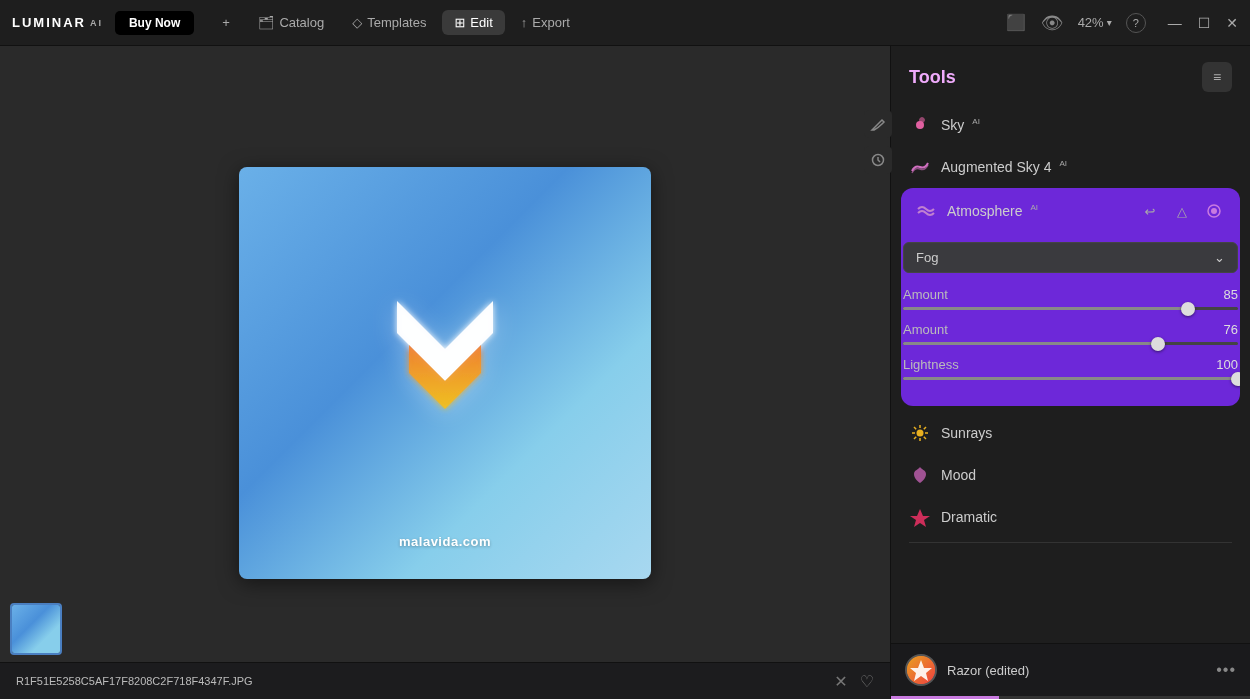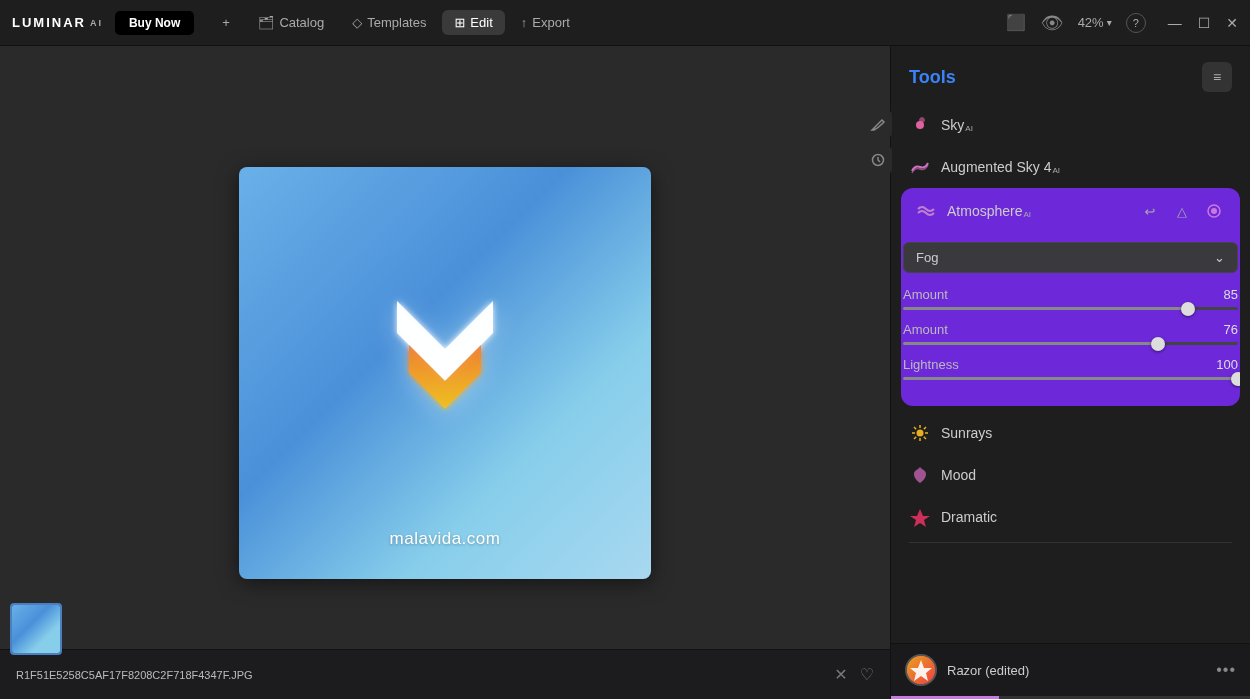--- a/index.html
+++ b/index.html
@@ -150,22 +150,22 @@
       width: 100%;
       height: 100%;
       filter: drop-shadow(0 4px 12px rgba(255,255,255,0.3));
     }
     .watermark {
       position: absolute;
       bottom: 30px;
       left: 50%;
       transform: translateX(-50%);
       color: #fff;
-      font-size: 17px;
-      font-weight: 400;
+      font-size: 13px;
+      font-weight: 700;
       letter-spacing: 0.5px;
       text-shadow: 0 1px 3px rgba(0,0,0,0.3);
       white-space: nowrap;
     }
 
     
     .tools-panel {
       width: 360px;
       background: #1e1e1e;
       border-left: 1px solid #111;
@@ -183,21 +183,21 @@
       display: flex;
       align-items: center;
       justify-content: space-between;
       padding: 16px 18px 12px;
       position: sticky;
       top: 0;
       background: #1e1e1e;
       z-index: 10;
     }
     .panel-title {
-      color: #3b82f6;
+      color: #f0abfc;
       font-size: 18px;
       font-weight: 600;
     }
     .panel-settings-btn {
       width: 30px;
       height: 30px;
       background: #333;
       border-radius: 6px;
       display: flex;
       align-items: center;
@@ -221,22 +221,22 @@
       align-items: center;
       justify-content: center;
       font-size: 16px;
       flex-shrink: 0;
     }
     .tool-name {
       color: #ccc;
       font-size: 14px;
       font-weight: 500;
       display: flex;
-      align-items: flex-end;
-      gap: 1px;
+      align-items: flex-start;
+      gap: 8px;
     }
     .ai-badge {
       font-size: 8px;
       color: #aaa;
       vertical-align: super;
     }
 
     
     .atmosphere-section {
       background: #6d28d9;
@@ -455,21 +455,21 @@
                   </linearGradient>
                 </defs>
               </g>
             </svg>
           </div>
         </div>
         <div class="watermark">malavida.com</div>
       </div>
     </div>
 
-    <div style="position:absolute;bottom:0;left:0;right:0;height:50px;background:#1c1c1e;border-top:1px solid #111;display:flex;align-items:center;padding:0 16px;gap:12px;">
+    <div style="position:absolute;bottom:0;left:0;right:0;height:37px;background:#1c1c1e;border-top:1px solid #111;display:flex;align-items:center;padding:0 16px;gap:12px;">
       <span style="color:#bbb;font-size:11px;flex:1;">R1F51E5258C5AF17F8208C2F718F4347F.JPG</span>
       <span style="color:#777;font-size:16px;cursor:pointer;">✕</span>
       <span style="color:#777;font-size:16px;cursor:pointer;">♡</span>
     </div>
 
     <div style="position:absolute;bottom:44px;left:10px;">
       <div style="width:52px;height:52px;border-radius:4px;background:linear-gradient(135deg,#6ab0e8,#4a90d9);border:2px solid #4a7fc1;overflow:hidden;cursor:pointer;">
         <div style="width:100%;height:100%;background:linear-gradient(135deg,#6ab0e8 0%,#4a90d9 40%,#87ceeb 70%);"></div>
       </div>
     </div>

